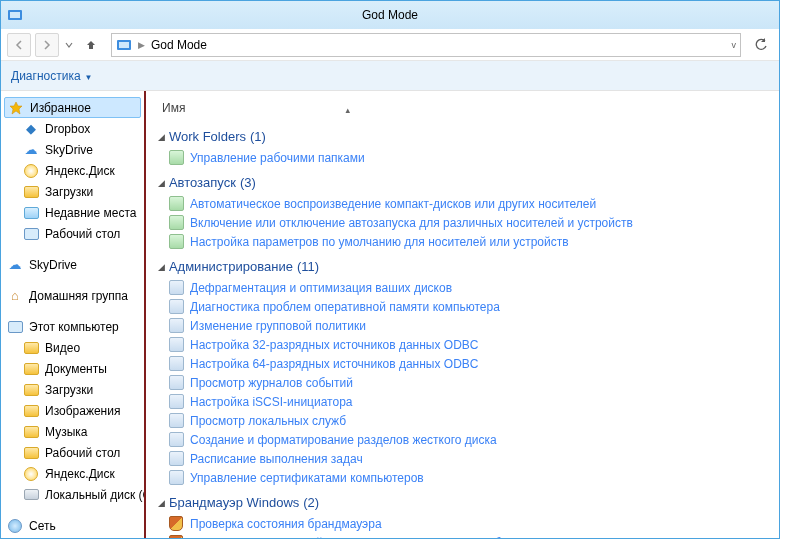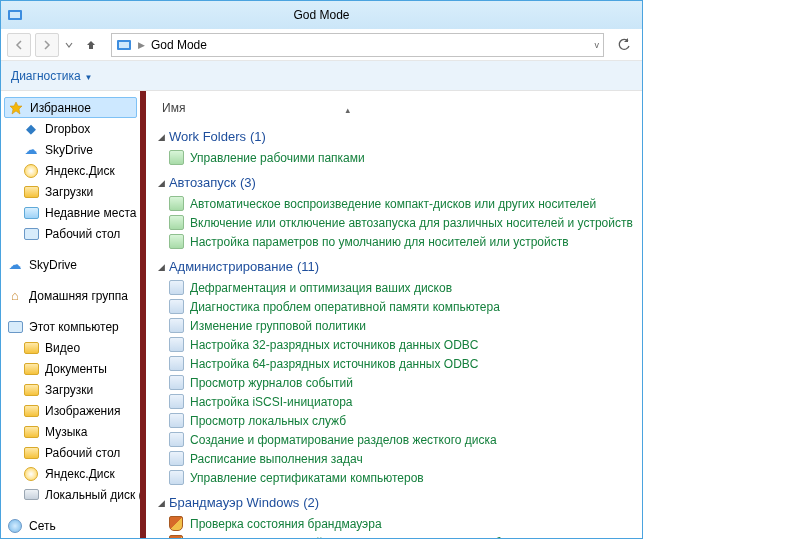--- a/index.html
+++ b/index.html
@@ -1,41 +1,41 @@
 <!DOCTYPE html>
 <html><head>
 <meta charset="utf-8">
 <style>
   * { box-sizing: border-box; margin: 0; padding: 0; }
   html, body { width: 800px; height: 539px; overflow: hidden; font-family: "Segoe UI", Tahoma, sans-serif; font-size: 12px; background: #fff; }
-  .window { width: 643px; height: 539px; border: 1px solid #4aa3df; display: flex; flex-direction: column; background: #fff; }
+  .window { width: 780px; height: 539px; border: 1px solid #4aa3df; display: flex; flex-direction: column; background: #fff; }
   .titlebar { height: 28px; background: linear-gradient(#d9eefb, #cbe6f8); display: flex; align-items: center; justify-content: center; position: relative; color: #000; font-size: 12px; }
   .titlebar .sysicon { position: absolute; left: 6px; top: 6px; }
   .navbar { height: 32px; background: #fff; border-bottom: 1px solid #e6e6e6; display: flex; align-items: center; padding: 0 6px; gap: 4px; }
   .nav-btn { width: 24px; height: 24px; border: 1px solid #d7d7d7; border-radius: 2px; display: inline-flex; align-items: center; justify-content: center; font-size: 12px; color: #888; background: #f7f7f7; cursor: default; }
   .nav-up { border: none; background: transparent; color: #5a5a5a; font-size: 14px; }
   .addressbar { flex: 1; height: 24px; border: 1px solid #c3c3c3; display: flex; align-items: center; padding: 0 4px; gap: 6px; background: #fff; margin: 0 4px; }
   .addr-end { display: flex; align-items: center; gap: 4px; margin-left: auto; color: #666; font-size: 10px; }
   .toolbar { height: 30px; background: #eaf3fb; border-bottom: 1px solid #e3e3e3; display: flex; align-items: center; padding: 0 10px; }
   .org { color: #1b5fae; font-size: 12px; cursor: default; }
   .org .drop { font-size: 8px; margin-left: 4px; color: #1b5fae; }
   .body { flex: 1; display: flex; min-height: 0; }
-  .sidebar { width: 145px; border-right: 6px solid #7f1d1d; padding: 6px 0; overflow: hidden; background: #fff; }
+  .sidebar { width: 145px; border-right: 2px solid #7f1d1d; padding: 6px 0; overflow: hidden; background: #fff; }
   .side-group { margin-bottom: 10px; }
   .side-row { display: flex; align-items: center; height: 21px; padding: 0 6px 0 12px; gap: 6px; white-space: nowrap; overflow: hidden; cursor: default; }
   .side-row.head { padding-left: 6px; font-weight: 400; }
   .side-row.indent { padding-left: 22px; }
   .side-row.selected { background: #cde8ff; border: 1px solid #7ec1f5; border-radius: 2px; margin: 0 3px; padding-left: 3px; }
   .main { flex: 1; overflow: auto; padding: 6px 0 10px 12px; background: #fff; }
   .colhead { display: flex; align-items: flex-end; color: #444; font-size: 12px; padding: 4px 4px 6px 4px; }
   .colhead .sort { font-size: 9px; color: #666; margin-left: 160px; }
   .group-header { display: flex; align-items: center; gap: 4px; color: #1e4e9c; font-size: 13px; margin: 8px 0 4px 0; cursor: default; }
   .group-header .tri { font-size: 9px; color: #555; }
   .group-header .cnt { color: #1e4e9c; }
-  .item-row { display: flex; align-items: center; gap: 6px; height: 19px; padding-left: 10px; color: #15803d; font-size: 12px; white-space: nowrap; cursor: default; text-align: right; }
+  .item-row { display: flex; align-items: center; gap: 6px; height: 19px; padding-left: 10px; color: #3b82f6; font-size: 12px; white-space: nowrap; cursor: default; text-align: right; }
   .ic { width: 16px; height: 16px; display: inline-flex; align-items: center; justify-content: center; flex-shrink: 0; }
   .ic-folder { background: linear-gradient(#ffe9a8,#f5c23c); border:1px solid #d9a92a; border-radius:2px; width:15px; height:12px; }
   .ic-folder.blue-arrow { background: linear-gradient(#d9f0ff,#9ed2f7); border-color:#5fa9d8; }
   .ic-monitor { width:15px; height:12px; border:1px solid #6a98c7; background:#d8ecfb; border-radius:2px; position:relative; }
   .ic-disk { width:15px; height:11px; border:1px solid #9aa6b2; background: linear-gradient(#eef2f6,#c8d2dd); border-radius:2px; }
   .ic-app { width:15px; height:15px; border:1px solid #8fbf8f; background: linear-gradient(#d8f5d8,#a8dba8); border-radius:2px; }
   .ic-admin { width:15px; height:15px; border:1px solid #9db7cf; background: linear-gradient(#eaf2fb,#c9dcef); border-radius:2px; }
   .ic-shield { width:14px; height:15px; background: linear-gradient(135deg,#d66a29 50%,#f2c04a 50%); border-radius:2px 2px 5px 5px; border:1px solid #a85a22; }
   .ic-net { width:14px; height:14px; border:1px solid #6a98c7; border-radius:50%; background: radial-gradient(#d3ecff,#77b8e8); }
   .ic-cloud { font-size:13px; color:#3d8ddf; line-height:16px; }

